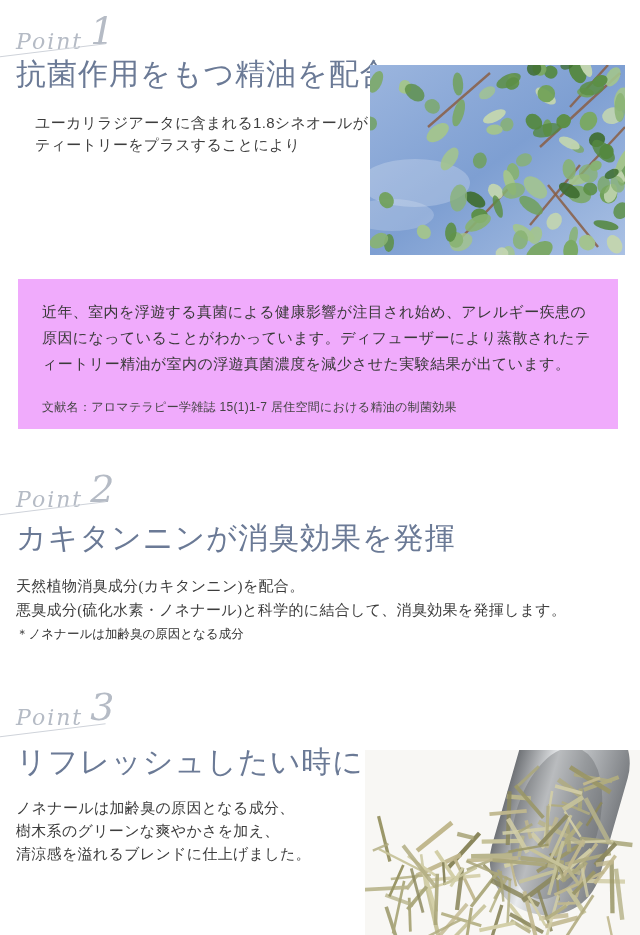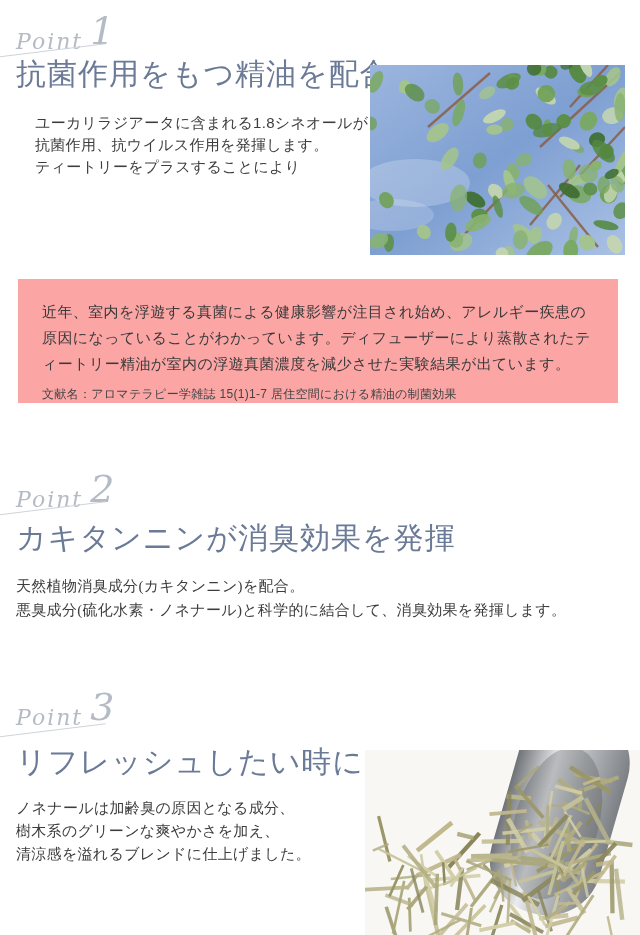--- a/index.html
+++ b/index.html
@@ -34,48 +34,47 @@
 
   
   .body-block { position:absolute; left:16px; color:#3d3d3d; }
   .body-line  { font-size:15px; line-height:22px; white-space:nowrap; letter-spacing:0.3px; }
   .body-block.loose .body-line { line-height:24px;font-family:Liberation Serif, serif; }
   .body-block.mid   .body-line { line-height:23px; }
   .foot-note { font-size:12.5px; line-height:20px; color:#333; margin-top:2px; white-space:nowrap; }
 
   
   .note-box {
-    position:absolute; left:18px; top:279px; width:600px; height:124px;
-    background:#fca5a5; padding:20px 24px 0 24px;
+    position:absolute; left:18px; top:279px; width:600px; height:150px;
+    background:#f0abfc; padding:20px 24px 0 24px;
   }
   .note-text {
     font-size:15px; line-height:26px; color:#3a3a3a; letter-spacing:0.4px;
     width:556px;
   }
-  .note-ref { font-size:12px; color:#444; margin-top:9px; letter-spacing:0.3px; }
+  .note-ref { font-size:12px; color:#444; margin-top:22px; letter-spacing:0.3px; }
 
   
   .photo { position:absolute; overflow:hidden; }
   .photo-eucalyptus { left:370px; top:65px;  width:255px; height:190px; }
   .photo-lemongrass { left:365px; top:750px; width:275px; height:185px; }
   .photo svg { display:block; }
 </style>
 </head>
 <body>
 
 <div class="pt-script" style="top:14px;">
   <span class="pt-word">Point</span><span class="pt-num">1</span>
 </div>
 <div class="pt-line" style="top:50px;"></div>
 
 <h2 class="heading" style="top:54px;">抗菌作用をもつ精油を配合</h2>
 
 <div class="body-block" style="top:112px;margin-left:19px;">
   <div class="body-line">ユーカリラジアータに含まれる1.8シネオールが</div>
-  <div class="body-line">抗菌作用、抗ウイルス作用を発揮します。</div>
   <div class="body-line">ティートリーをプラスすることにより</div>
 </div>
 
 <div class="photo photo-eucalyptus" id="euc">
     <svg xmlns="http://www.w3.org/2000/svg" width="255" height="190" viewBox="0 0 255 190">
       <defs>
         <linearGradient id="sky" x1="0" y1="0" x2="1" y2="1">
           <stop offset="0" stop-color="#9bb5de"></stop>
           <stop offset="0.5" stop-color="#7e9fd2"></stop>
           <stop offset="1" stop-color="#aac1e4"></stop>
@@ -192,20 +191,21 @@
 <div class="pt-script" style="top:472px;">
   <span class="pt-word">Point</span><span class="pt-num">2</span>
 </div>
 <div class="pt-line" style="top:508px;"></div>
 
 <h2 class="heading" style="top:518px;">カキタンニンが消臭効果を発揮</h2>
 
 <div class="body-block loose" style="top:574px;">
   <div class="body-line">天然植物消臭成分(カキタンニン)を配合。</div>
   <div class="body-line">悪臭成分(硫化水素・ノネナール)と科学的に結合して、消臭効果を発揮します。</div>
+  <div class="foot-note">＊ノネナールは加齢臭の原因となる成分</div>
 </div>
 
 <div class="pt-script" style="top:690px;">
   <span class="pt-word">Point</span><span class="pt-num">3</span>
 </div>
 <div class="pt-line" style="top:730px;"></div>
 
 <h2 class="heading" style="top:742px;">リフレッシュしたい時に</h2>
 
 <div class="body-block mid" style="top:796px;">

